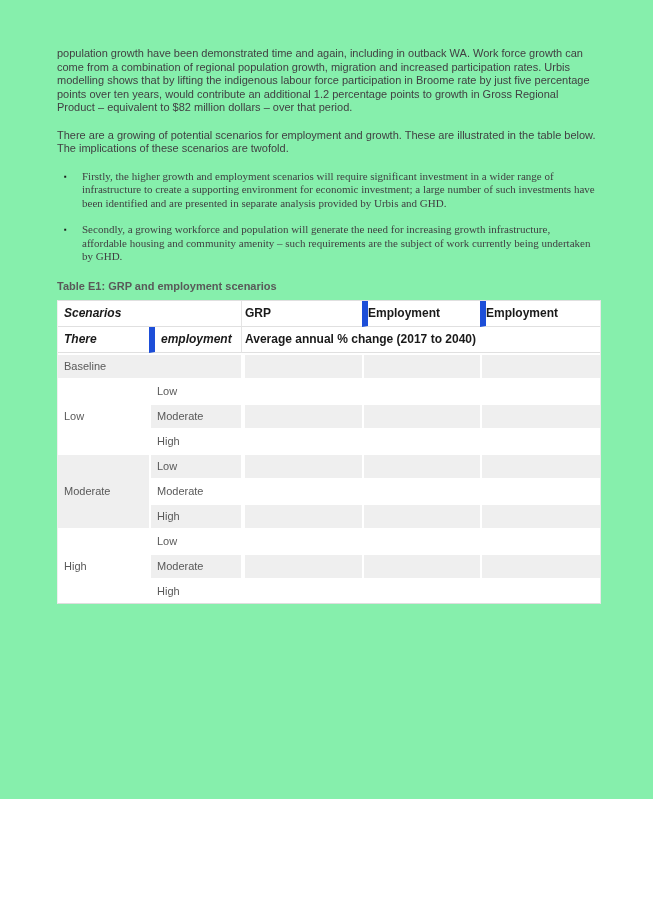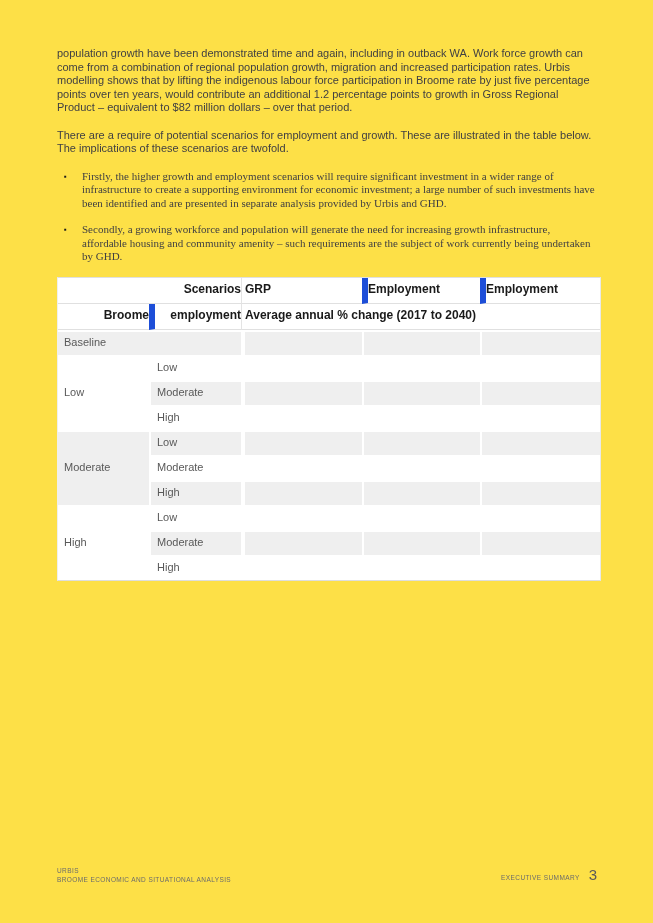--- a/index.html
+++ b/index.html
@@ -1,22 +1,22 @@
 <!DOCTYPE html>
 <html><head>
 <meta charset="utf-8">
 <style>
   * { margin: 0; padding: 0; box-sizing: border-box; }
   html, body { background: #ffffff; }
   body { font-family: "Liberation Sans", sans-serif; }
   .page {
     position: relative;
     width: 653px;
-    height: 923px;
-    background: #fde047;
+    height: 799px;
+    background: #86efac;
     overflow: hidden;
     padding-left: 35px;
   }
   .content {
     position: absolute;
     left: 57px;
     top: 47px;
     width: 540px;
     color: #414042;
     font-size: 11px;
@@ -57,21 +57,21 @@
   }
   table.scenarios th {
     height: 26px;
     font-size: 12px;
     font-weight: bold;
     color: #1a1a1a;
     background: #ffffff;
     border-bottom: 1px solid #e0e0e0;
     vertical-align: middle;
   }
-  th.hl { text-align: right; padding-left: 6px; }
+  th.hl { text-align: left; padding-left: 6px; font-style: italic; }
   th.hc { text-align: left; }
   th.vsep { border-left: 6px solid #1d4ed8; }
   td.gap { background: #ffffff; padding: 0; }
   td.hgap { border-left: 1px solid #e4e4e4; border-bottom: 1px solid #e0e0e0; }
 
   table.scenarios tbody td.cell,
   table.scenarios tbody td.gap {
     height: 25px;
     border-top: 2px solid #ffffff;
     vertical-align: middle;
@@ -113,53 +113,54 @@
     color: #595959;
   }
 </style>
 </head>
 <body>
 
 <div class="page">
   <div class="content">
 
     <p class="para">population growth have been demonstrated time and again, including in outback WA. Work force growth can come from a combination of regional population growth, migration and increased participation rates. Urbis modelling shows that by lifting the indigenous labour force participation in Broome rate by just five percentage points over ten years, would contribute an additional 1.2 percentage points to growth in Gross Regional Product – equivalent to $82 million dollars – over that period.</p>
-    <p class="para">There are a require of potential scenarios for employment and growth. These are illustrated in the table below. The implications of these scenarios are twofold.</p>
+    <p class="para">There are a growing of potential scenarios for employment and growth. These are illustrated in the table below. The implications of these scenarios are twofold.</p>
 
     <div class="bullets">
       <div class="bullet-item">
         <span class="bullet-glyph">▪</span>
         <div class="bullet-text">Firstly, the higher growth and employment scenarios will require significant investment in a wider range of infrastructure to create a supporting environment for economic investment; a large number of such investments have been identified and are presented in separate analysis provided by Urbis and GHD.</div>
       </div>
       <div class="bullet-item">
         <span class="bullet-glyph">▪</span>
         <div class="bullet-text">Secondly, a growing workforce and population will generate the need for increasing growth infrastructure, affordable housing and community amenity – such requirements are the subject of work currently being undertaken by GHD.</div>
       </div>
     </div>
 
+    <div class="table-title">Table E1: GRP and employment scenarios</div>
 
     <table class="scenarios">
       <colgroup>
         <col style="width:91px">
           <col style="width:92px">
           <col style="width:4px">
         <col style="width:117px">
           <col style="width:118px">
           <col style="width:120px">
       </colgroup>
       <thead>
         <tr>
           <th colspan="2" class="hl">Scenarios</th>
           <td class="gap hgap"></td>
           <th class="hc">GRP</th>
           <th class="hc vsep">Employment</th>
           <th class="hc vsep">Employment</th>
         </tr>
         <tr>
-          <th class="hl">Broome</th>
+          <th class="hl">There</th>
           <th class="hl vsep">employment</th>
           <td class="gap hgap"></td>
           <th colspan="3" class="hc">Average annual % change (2017 to 2040)</th>
         </tr>
       </thead>
       <tbody>
         <tr class="shade">
           <td colspan="2" class="cell">Baseline</td>
           <td class="gap"></td>
           <td class="cell"></td>

